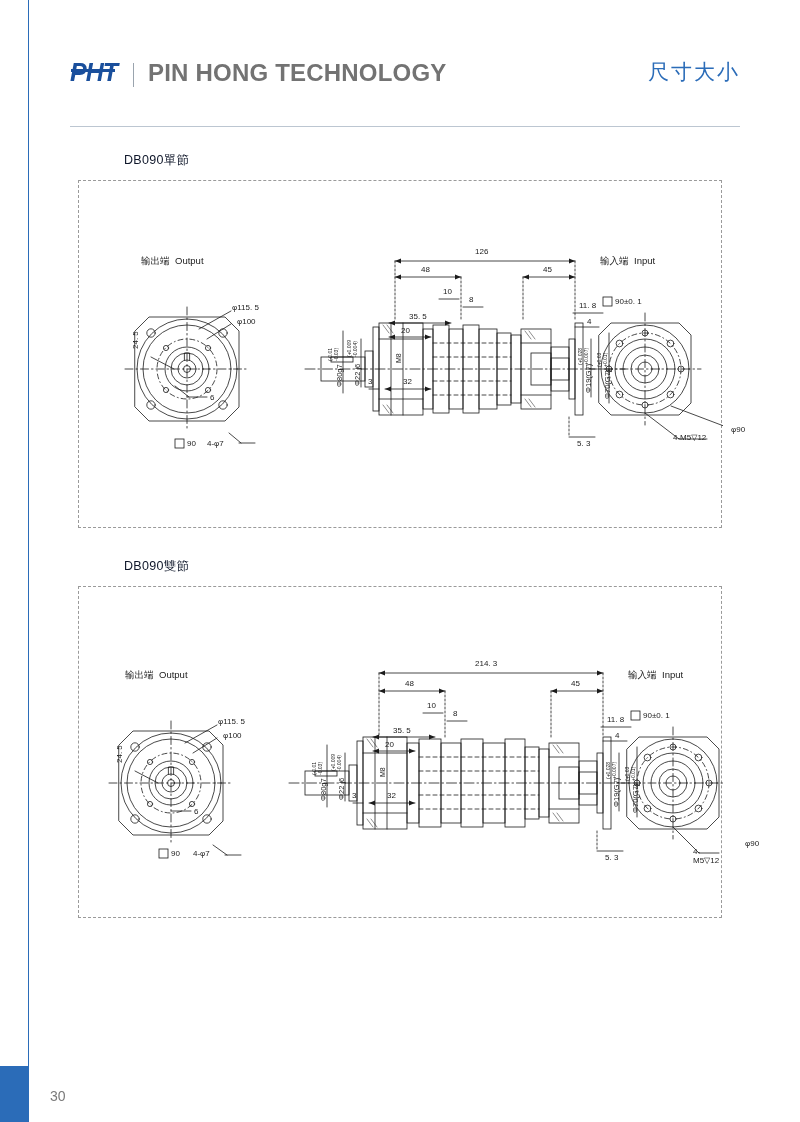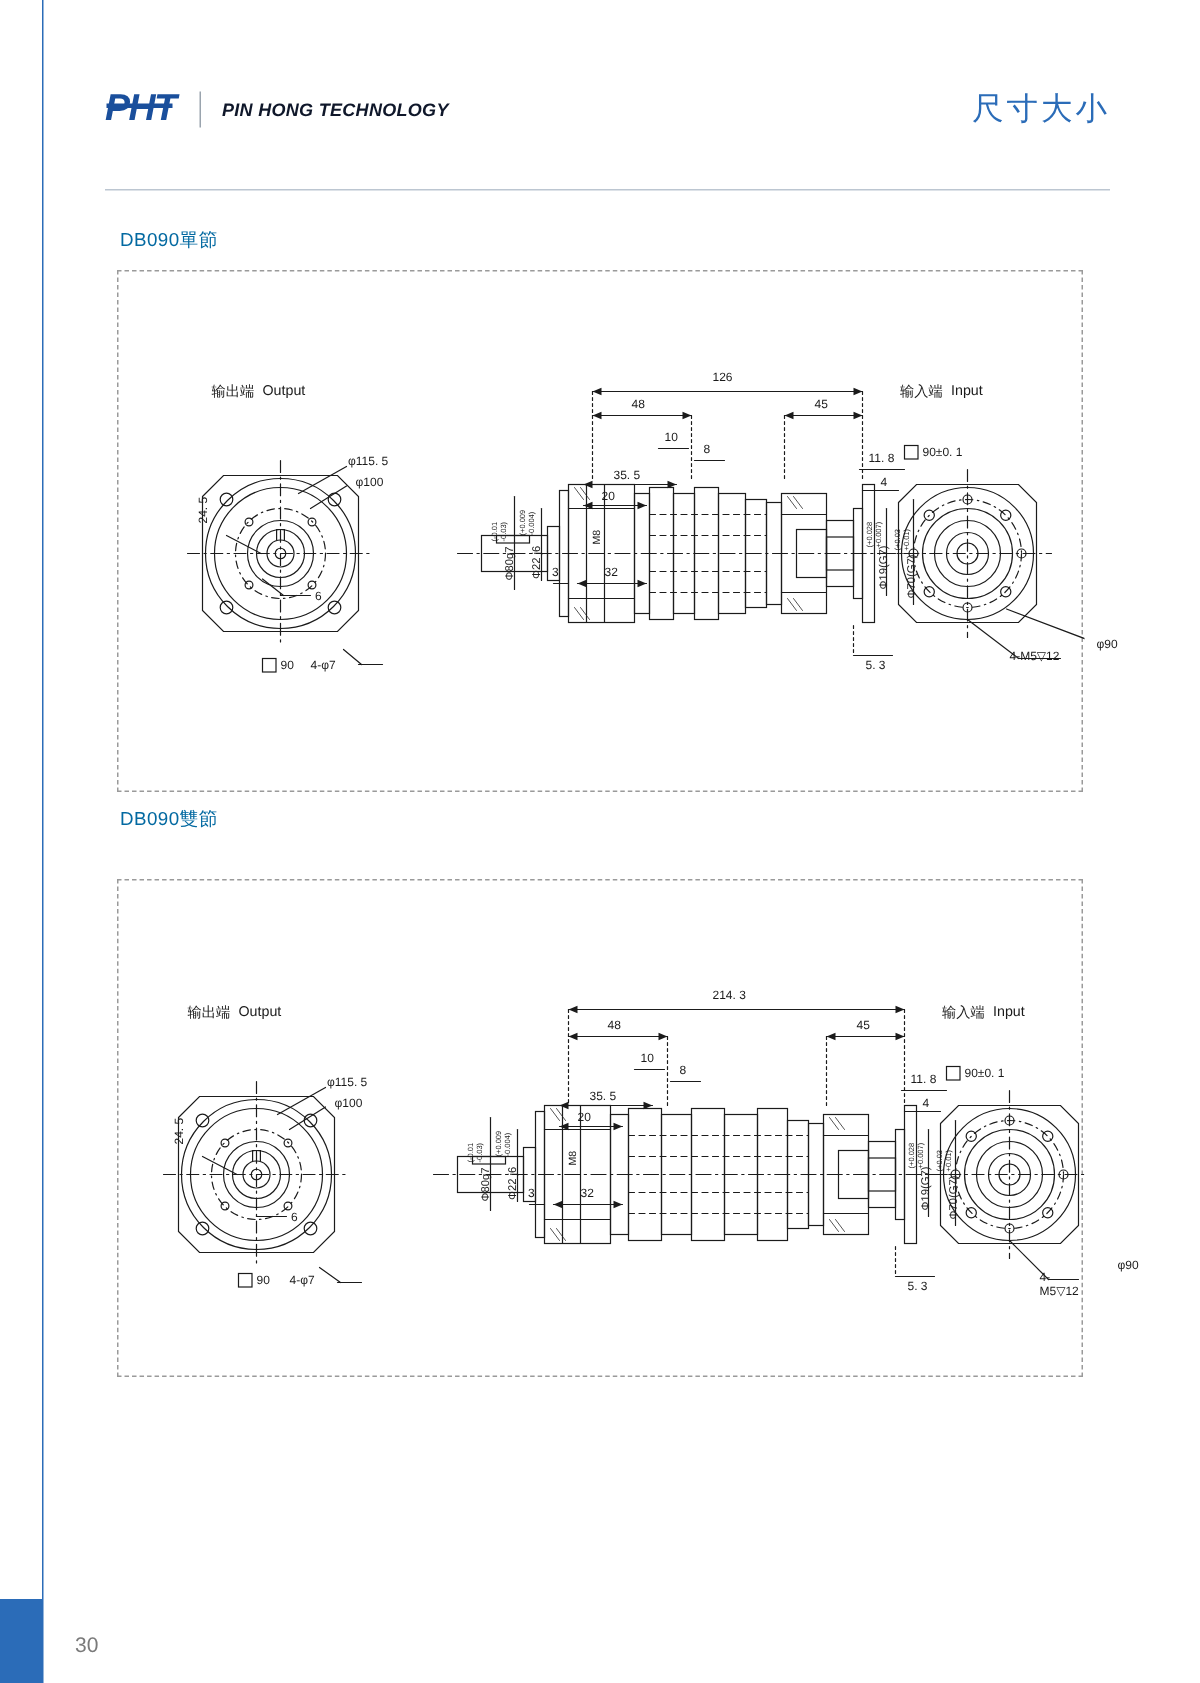--- a/index.html
+++ b/index.html
@@ -22,21 +22,21 @@
     width: 1px;
     background: #2b6cb8;
   }
   
   .header {
     position: absolute;
     left: 70px; top: 52px; right: 60px; height: 50px;
   }
   .logo-wrap {
     position: absolute; left: 0; top: 6px;
-    display: flex; align-items: center;
+    display: flex; align-items: flex-end;
   }
   .logo-mark {
     font-family: "Liberation Sans", sans-serif;
     font-weight: bold;
     font-style: italic;
     font-size: 25px;
     color: #1a4f9c;
     letter-spacing: -1px;
     position: relative;
     padding-right: 2px;
@@ -47,48 +47,48 @@
     left: 1px; right: 4px; top: 11px;
     height: 3px;
     background: #1a4f9c;
   }
   .logo-sep {
     width: 1px; height: 24px;
     background: #9aa4ae;
     margin: 0 14px;
   }
   .logo-text {
-    font-size: 12px;
+    font-size: 24px;
     font-weight: bold;
-    color: #0f172a;
+    color: #737373;
     letter-spacing: 0.2px;
-    font-style: italic;
   }
   .header-title {
     position: absolute;
     right: 0; top: 6px;
     font-size: 21px;
     color: #2b6cb8;
     letter-spacing: 2px;
   }
   .header-underline {
     position: absolute;
     left: 70px; right: 60px; top: 126px;
     height: 1px;
     background: #bcc6d1;
   }
   
   .sec-title {
     position: absolute;
     font-size: 12.5px;
-    color: #0369a1;
+    color: #0f172a;
     letter-spacing: 0.3px;
+    margin-left: 44px;
   }
   .sec-title.one { left: 80px; top: 152px; }
-  .sec-title.two { left: 80px; top: 538px; }
+  .sec-title.two { left: 80px; top: 558px; }
 
   .dashbox {
     position: absolute;
     border: 1px dashed #9a9a9a;
     background: #fff;
   }
   .dashbox.one { left: 78px; top: 180px; width: 644px; height: 348px; }
   .dashbox.two { left: 78px; top: 586px; width: 644px; height: 332px; }
 
   .figure { position: absolute; inset: 0; }

